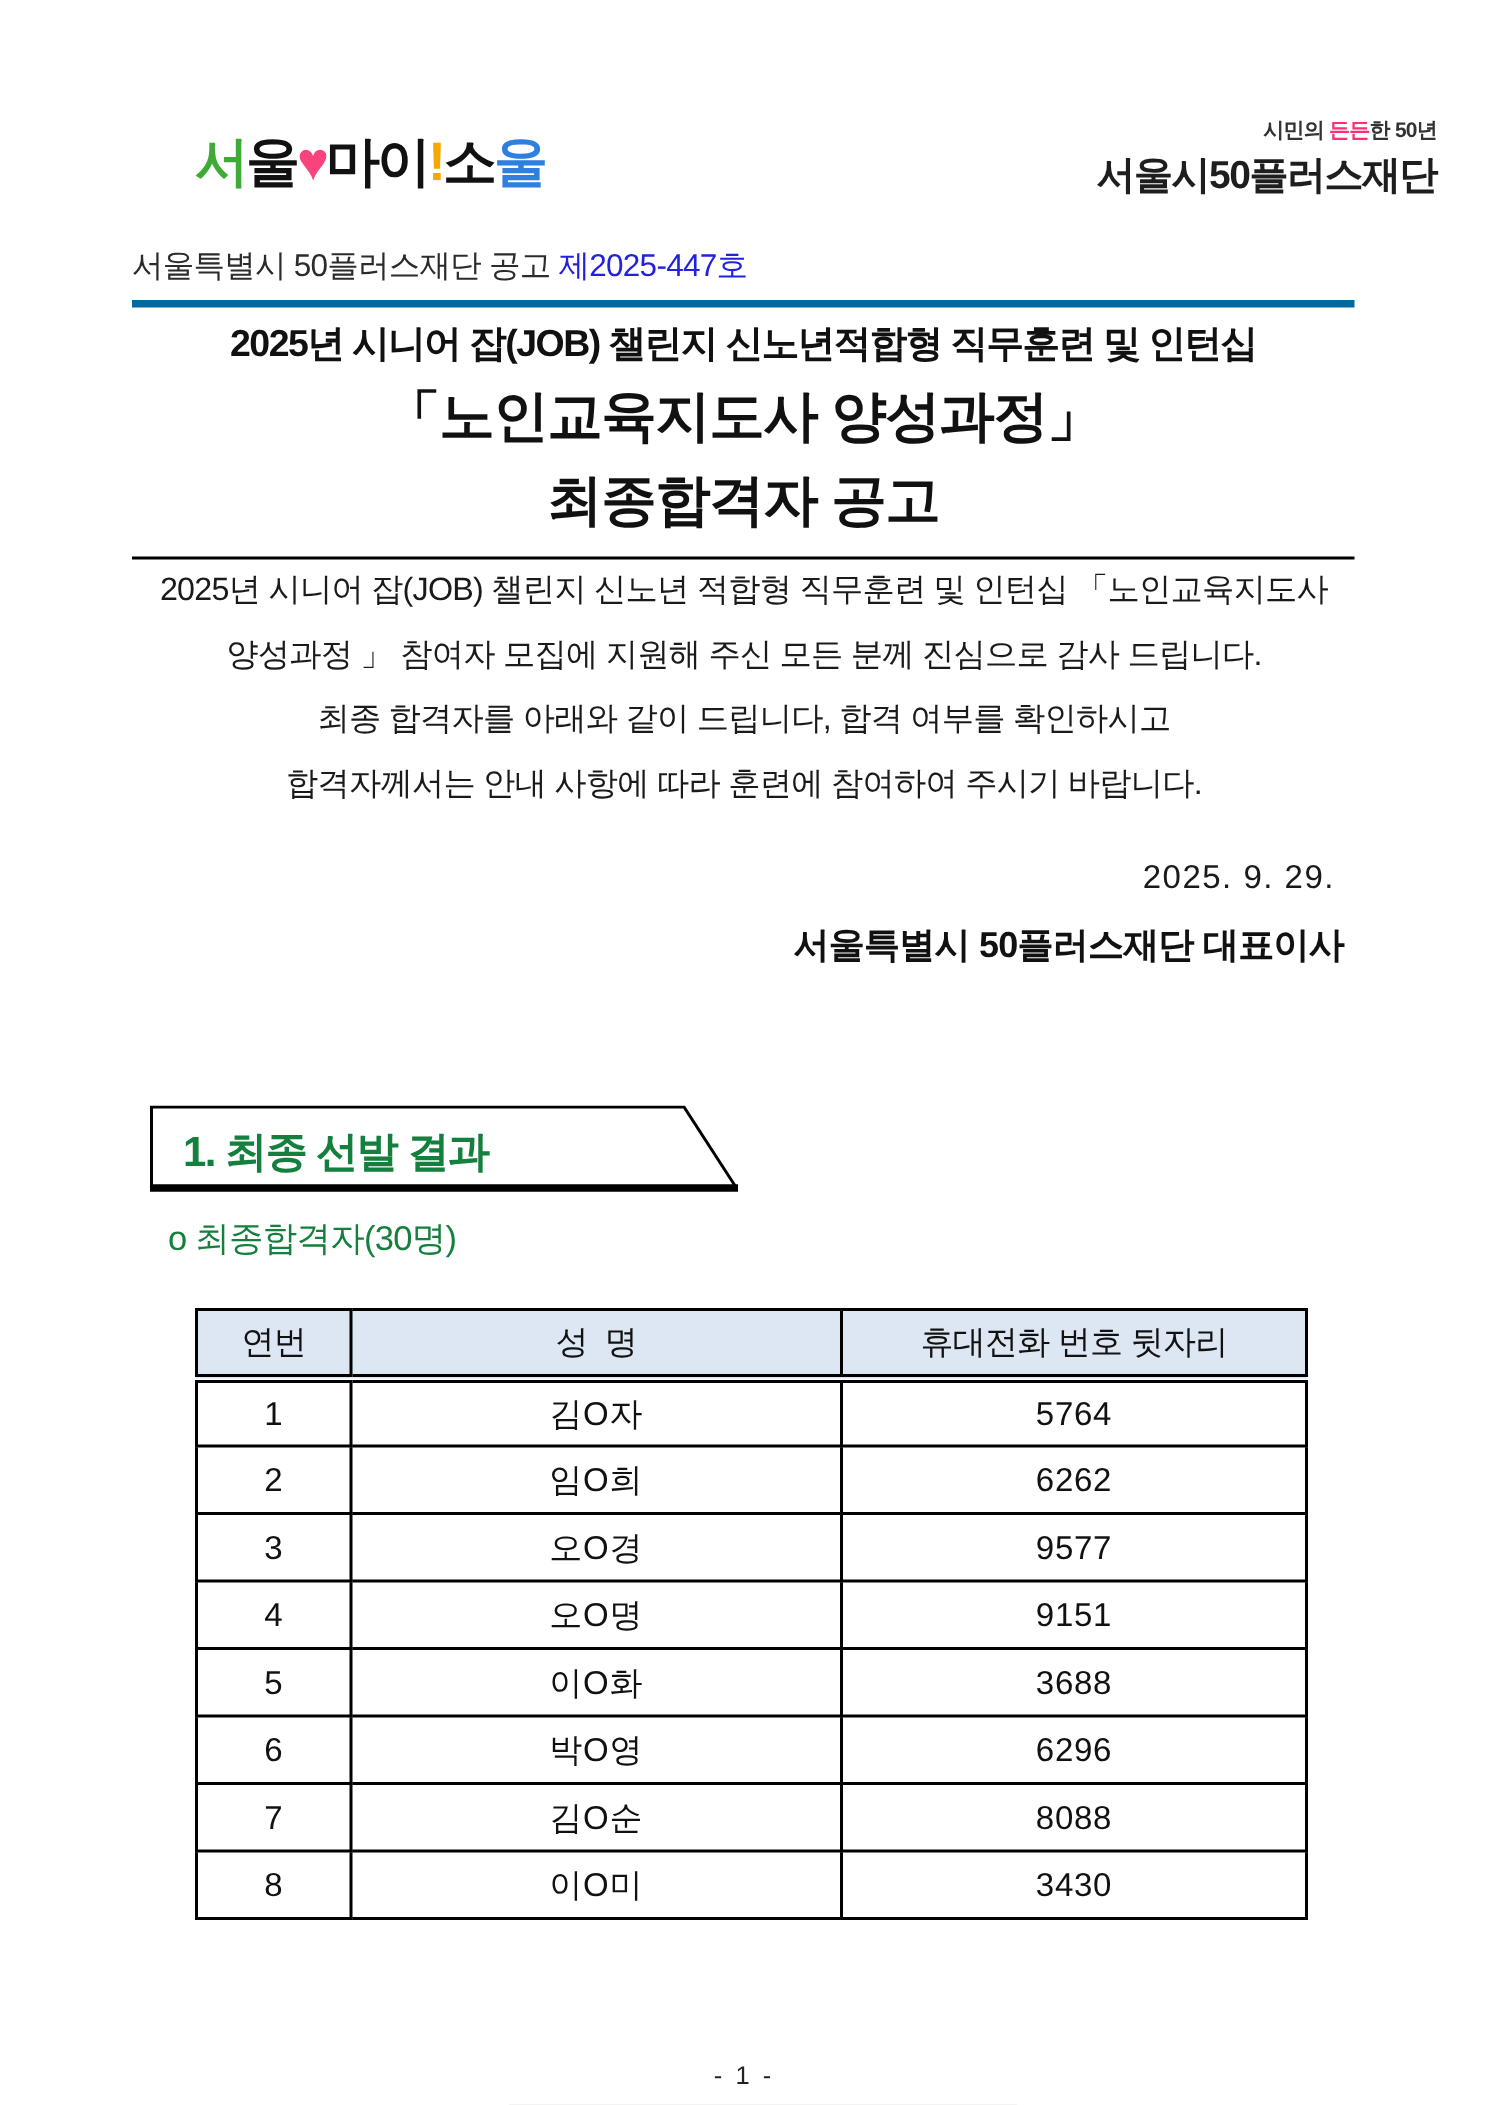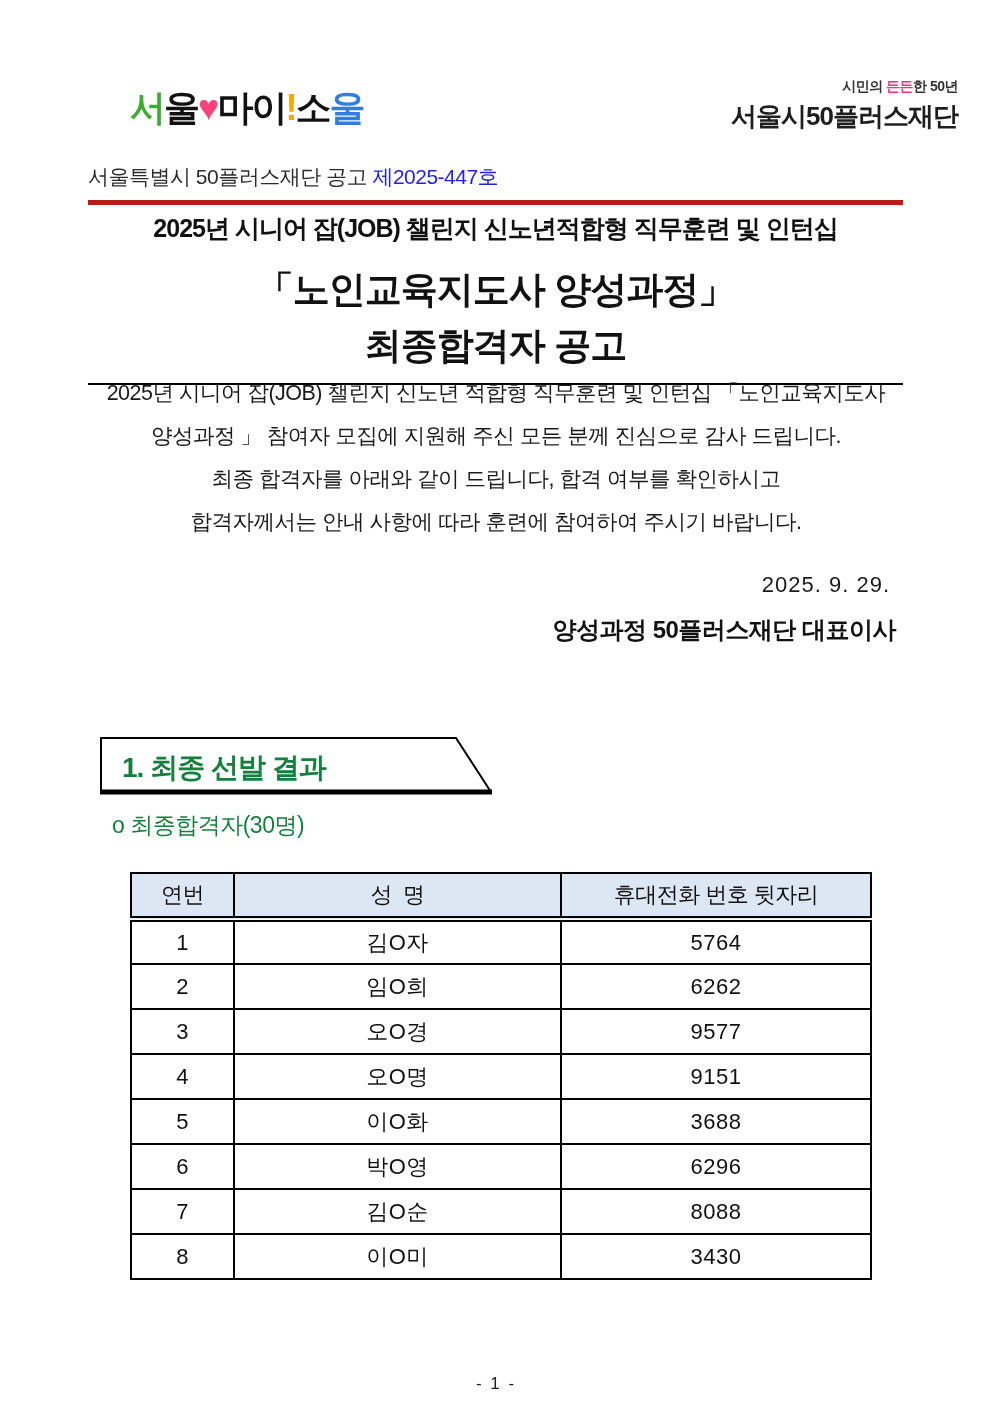--- a/index.html
+++ b/index.html
@@ -28,25 +28,25 @@
   .logo-right .tagline .pink { color:#ff2f76; }
   .logo-right .fname { margin-top:3px; font-size:26px; font-weight:800; color:#1e1e1e; letter-spacing:-1px; }
 
   
   .doc-number { position:absolute; left:88px; top:163px; font-size:21px; color:#2b2b2b; letter-spacing:-0.5px; }
   .doc-number .blue { color:#2222dd; }
 
   
   .title-block {
     position:absolute; left:88px; top:200px; width:815px;
-    border-top:5px solid #b91c1c; border-bottom:2px solid #000;
+    border-top:5px solid #0369a1; border-bottom:2px solid #000;
     text-align:center; padding:7px 0 12px 0;
   }
   .title-block .t1 { font-size:25px; font-weight:800; letter-spacing:-1px; }
-  .title-block .t2 { font-size:37px; font-weight:800; letter-spacing:-1px; margin-top:20px; }
+  .title-block .t2 { font-size:37px; font-weight:800; letter-spacing:-1px; margin-top:8px; }
   .title-block .t3 { font-size:37px; font-weight:800; letter-spacing:-1px; margin-top:6px; }
 
   
   .body-par {
     position:absolute; left:60px; top:372px; width:872px;
     text-align:center; font-size:21.5px; color:#1a1a1a;
     line-height:43px; letter-spacing:-0.5px;
   }
 
   
@@ -112,21 +112,21 @@
   </div>
 
   <div class="body-par">
     <div>2025년 시니어 잡(JOB) 챌린지 신노년 적합형 직무훈련 및 인턴십 「노인교육지도사</div>
     <div>양성과정 」 참여자 모집에 지원해 주신 모든 분께 진심으로 감사 드립니다.</div>
     <div>최종 합격자를 아래와 같이 드립니다, 합격 여부를 확인하시고</div>
     <div>합격자께서는 안내 사항에 따라 훈련에 참여하여 주시기 바랍니다.</div>
   </div>
 
   <div class="date-line">2025. 9. 29.</div>
-  <div class="signer">양성과정 50플러스재단 대표이사</div>
+  <div class="signer">서울특별시 50플러스재단 대표이사</div>
 
   <div class="section-header">
     <svg width="392" height="58" viewBox="0 0 392 58">
       <polyline points="1,57 1,1 356,1 391,55" fill="none" stroke="#000" stroke-width="2"></polyline>
       <line x1="0" y1="55" x2="392" y2="55" stroke="#000" stroke-width="5"></line>
     </svg>
     <span class="sec-label">1. 최종 선발 결과</span>
   </div>
 
   <div class="bullet-line">o  최종합격자(30명)</div>

